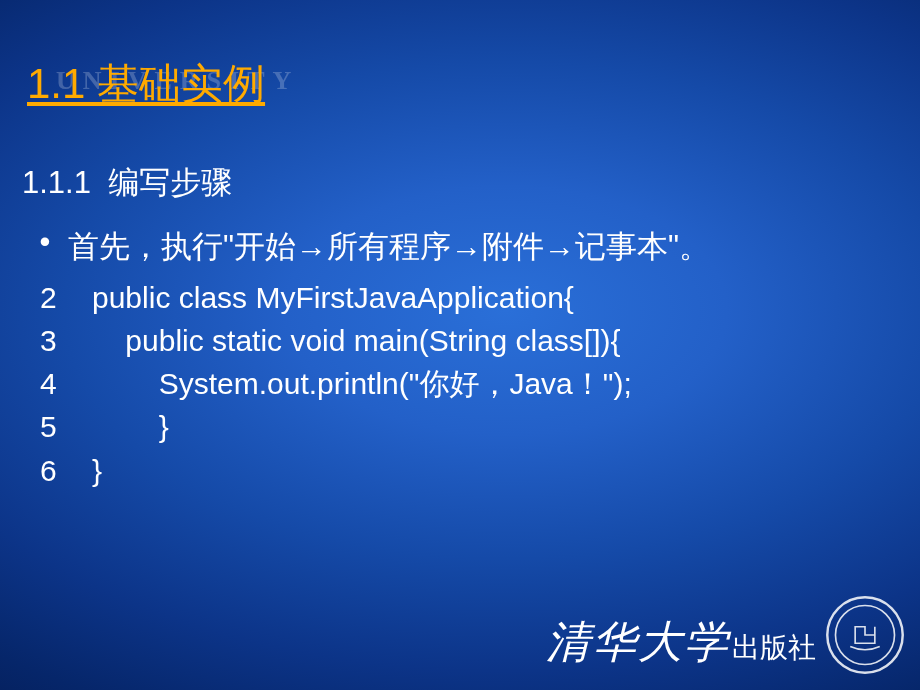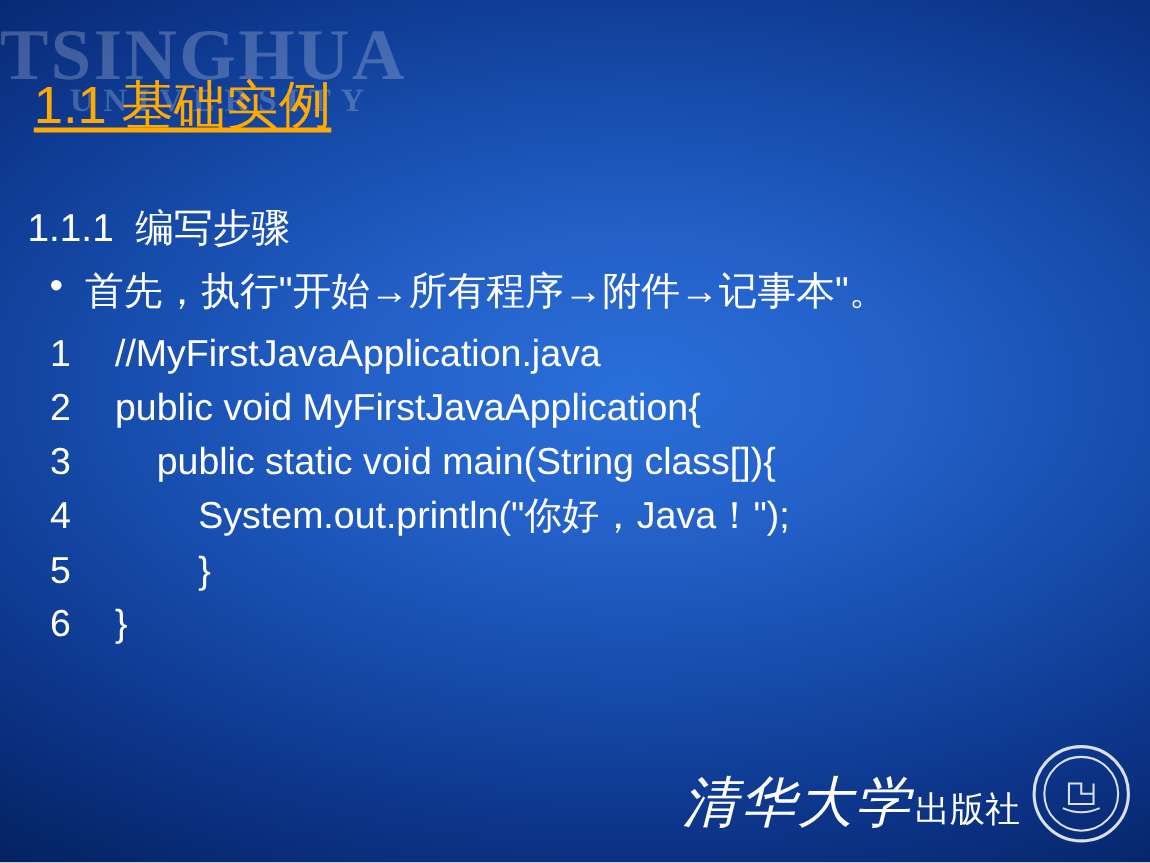--- a/index.html
+++ b/index.html
@@ -65,21 +65,21 @@
     top: 160px;
     left: 22px;
     right: 22px;
   }
   .line {
     font-size: 31px;
     line-height: 1.48;
     color: #ffffff;
     white-space: pre;
   }
-  .sub-heading { margin-bottom: 4px; }
+  .sub-heading { margin-bottom: 18px; }
   .bullet-row { display: flex; }
   .bullet-sym {
     width: 46px;
     flex-shrink: 0;
     text-align: center;
     font-size: 31px;
   }
   .bullet-txt {
     font-size: 31px;
     line-height: 1.48;
@@ -129,40 +129,38 @@
     width: 82px;
     height: 82px;
   }
   .footer-seal svg { width: 100%; height: 100%; }
 </style>
 </head>
 <body>
 
 <div class="slide">
 
-  <div class="wm-tsinghua">TSINGHUA</div>
   <div class="wm-university">UNIVERSITY</div>
 
   <div class="title">1.1  基础实例</div>
 
   <div class="body">
 
     <div class="line sub-heading">1.1.1  编写步骤</div>
 
     <div class="bullet-row">
       <div class="bullet-sym">•</div>
       <div class="bullet-txt">首先，执行"开始→所有程序→附件→记事本"。</div>
     </div>
     <div class="bullet-row">
       <div class="bullet-sym"></div>
     </div>
 
     <div class="code-block">
-      <div class="code-line"><span class="code-ln">1</span><span>//MyFirstJavaApplication.java</span></div>
-      <div class="code-line"><span class="code-ln">2</span><span>public void MyFirstJavaApplication{</span></div>
+      <div class="code-line"><span class="code-ln">2</span><span>public class MyFirstJavaApplication{</span></div>
       <div class="code-line"><span class="code-ln">3</span><span>    public static void main(String class[]){</span></div>
       <div class="code-line"><span class="code-ln">4</span><span>        System.out.println("你好，Java！");</span></div>
       <div class="code-line"><span class="code-ln">5</span><span>        }</span></div>
       <div class="code-line"><span class="code-ln">6</span><span>}</span></div>
     </div>
   </div>
 
   <div class="footer-text">
     <span class="footer-big">清华大学</span>
     <span class="footer-small">出版社</span>

